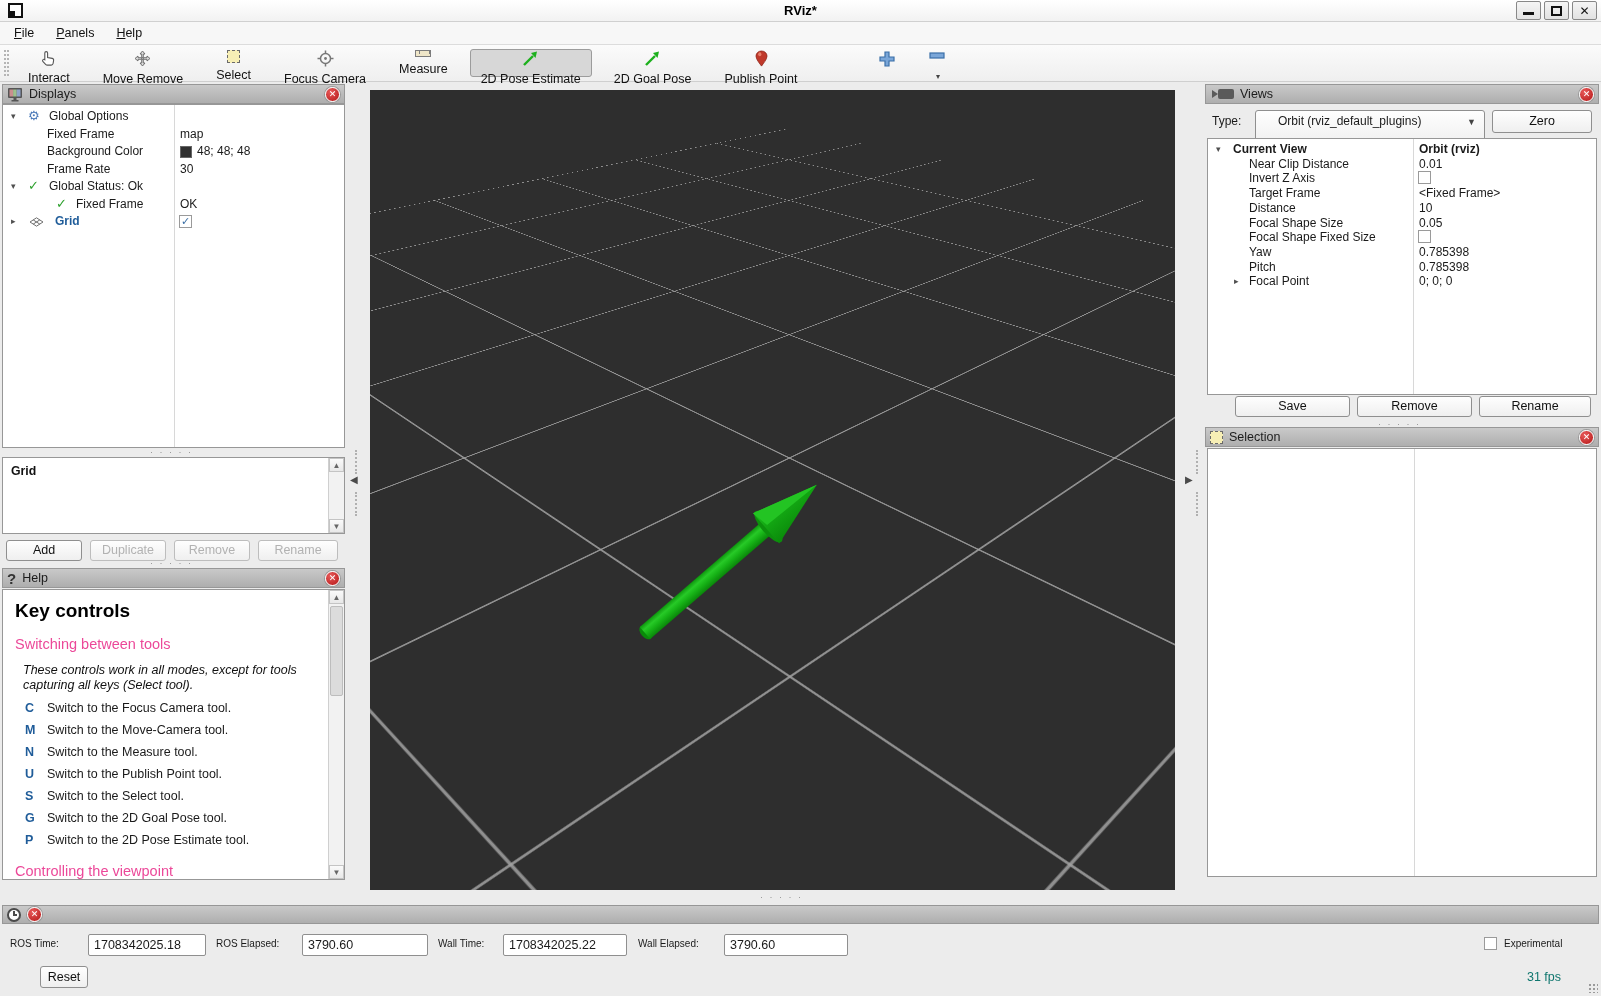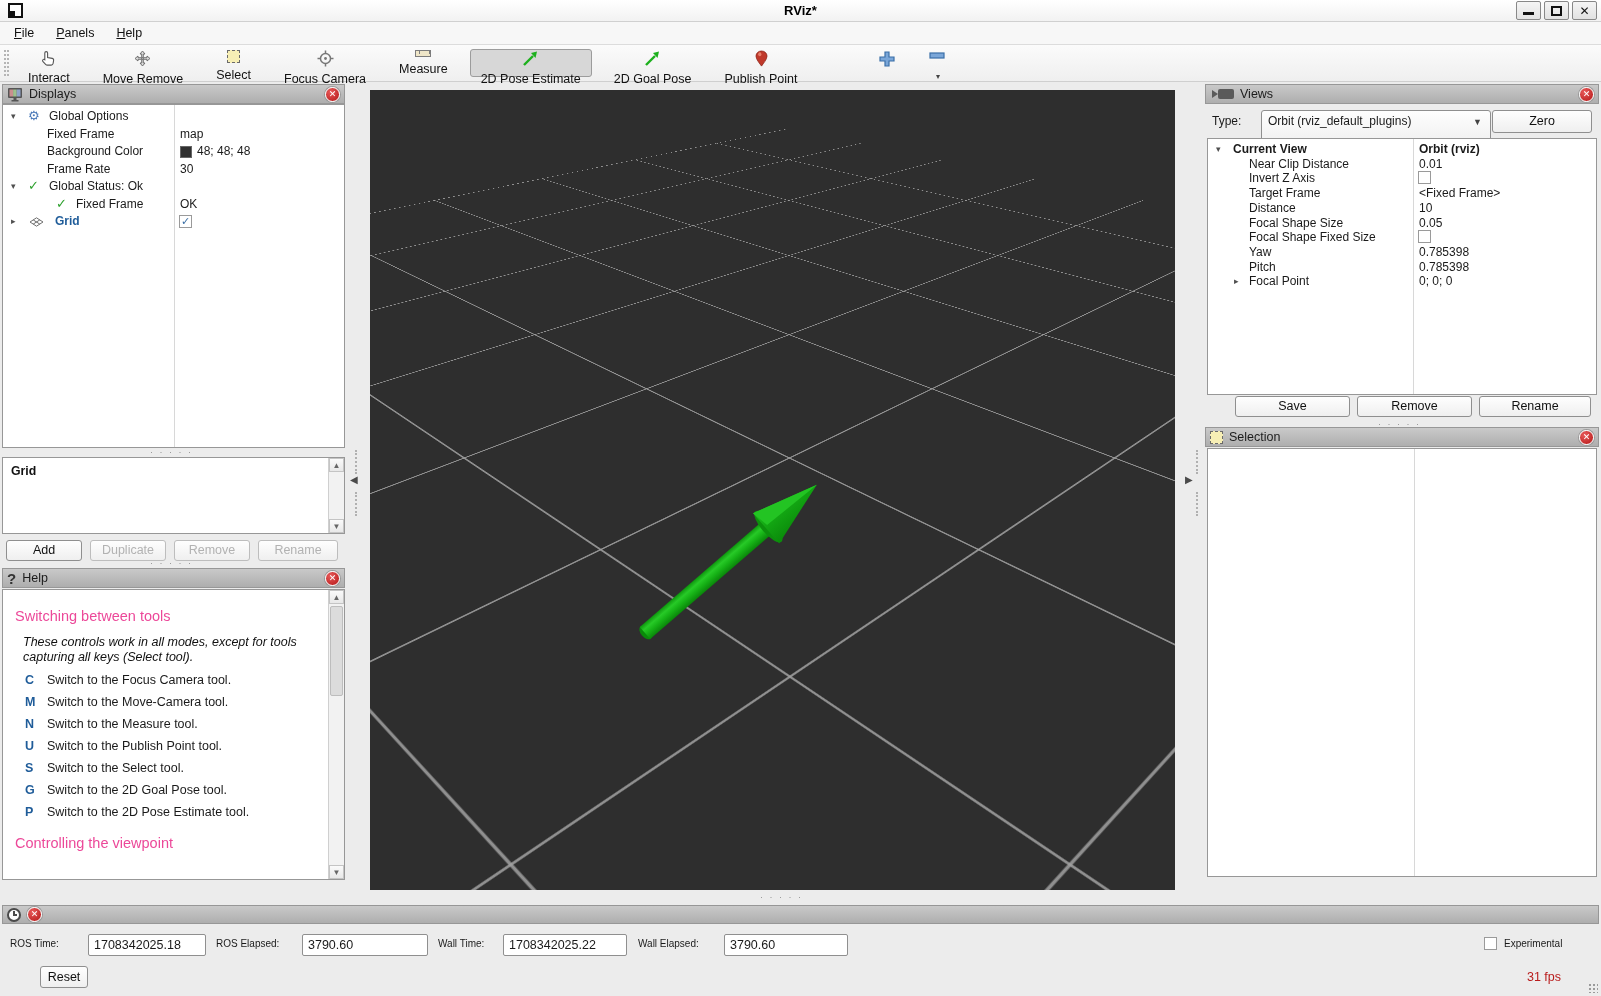--- a/index.html
+++ b/index.html
@@ -81,38 +81,38 @@
       repeating-linear-gradient(90deg, rgba(160,160,160,0.85) 0px, rgba(160,160,160,0.85) 2px, transparent 2px, transparent 230px);
     transform: perspective(1020px) rotateX(61deg) rotateZ(45deg); }
   .collapse-handle { position:absolute; color:#4a4a4a; font-size:10px; }
   .handle-dots { position:absolute; width:0; border-left:2px dotted #b0b0b0; }
 
   
   .views-header { left:1205px; top:84px; width:394px; }
   .views-icon { width:16px; height:10px; background:#5a5a5a; border-radius:2px; position:relative; }
   .views-icon::before { content:""; position:absolute; left:-6px; top:1px; border-top:4px solid transparent; border-bottom:4px solid transparent; border-left:6px solid #5a5a5a; }
   .type-row { position:absolute; left:1205px; top:110px; width:394px; height:24px; }
-  .dropdown { position:absolute; left:56px; top:0; width:230px; height:32px; background:linear-gradient(#fefefe,#f1f1f1); border:1px solid #8f8f8f; border-radius:3px; line-height:21px; padding:0 6px; }
+  .dropdown { position:absolute; left:50px; top:0; width:230px; height:32px; background:linear-gradient(#fefefe,#f1f1f1); border:1px solid #8f8f8f; border-radius:3px; line-height:21px; padding:0 22px; }
   .dropdown .dd-arrow { position:absolute; right:8px; top:1px; font-size:9px; color:#444; }
   .views-tree { left:1207px; top:138px; width:390px; height:257px; }
   .views-tree .trow { height:14.7px; }
   .sel-box { left:1207px; top:448px; width:390px; height:429px; }
   .selection-header { left:1205px; top:427px; width:394px; }
 
   
   .time-header { left:2px; top:905px; width:1597px; height:19px; }
   .clock { width:14px; height:14px; border-radius:8px; background:#fdfdfd; border:2px solid #4a4a4a; position:relative; }
   .clock::before { content:""; position:absolute; left:4px; top:1px; width:2px; height:5px; background:#4a4a4a; }
   .clock::after { content:""; position:absolute; left:4px; top:4px; width:4px; height:2px; background:#4a4a4a; }
   .time-row { position:absolute; left:0; top:933px; width:1601px; height:24px; }
   .time-row label { position:absolute; top:5px; font-size:10px; }
   .tfield { position:absolute; top:1px; height:22px; background:#fff; border:1px solid #8f8f8f; border-radius:2px; font-size:12.5px; padding:3px 5px; white-space:nowrap; }
   .exp-box { position:absolute; left:1484px; top:4px; }
   .reset-btn { left:8px; top:966px; width:48px; height:22px; line-height:20px;margin-left:32px; }
-  .fps { position:absolute; right:40px; top:970px; font-size:12.5px; color:#b91c1c; }
+  .fps { position:absolute; right:40px; top:970px; font-size:12.5px; color:#0f766e; }
   .resize-grip { position:absolute; right:3px; bottom:3px; width:10px; height:10px;
     background-image:radial-gradient(circle, #9a9a9a 1px, transparent 1.2px); background-size:4px 4px; }
 
   svg { display:block; }
 </style>
 </head>
 <body>
 
 <div class="titlebar">
   <div class="app-icon"></div>
@@ -322,20 +322,21 @@
 <div class="splitter-dots" style="left:150px; top:558px">· · · · ·</div>
 
 <div class="panel-header help-header">
   <span class="help-q">?</span>
   <span class="htitle">Help</span>
   <div class="close-btn">✕</div>
 </div>
 
 <div class="white-box help-box">
   <div class="help-content">
+    <div class="help-h1">Key controls</div>
     <div class="help-h2" style="margin-top:14px">Switching between tools</div>
     <div class="help-note" style="margin-top:11px">These controls work in all modes, except for tools capturing all keys (Select tool).</div>
     <div class="key-row"><span class="k">C</span><span>Switch to the Focus Camera tool.</span></div>
     <div class="key-row"><span class="k">M</span><span>Switch to the Move-Camera tool.</span></div>
     <div class="key-row"><span class="k">N</span><span>Switch to the Measure tool.</span></div>
     <div class="key-row"><span class="k">U</span><span>Switch to the Publish Point tool.</span></div>
     <div class="key-row"><span class="k">S</span><span>Switch to the Select tool.</span></div>
     <div class="key-row"><span class="k">G</span><span>Switch to the 2D Goal Pose tool.</span></div>
     <div class="key-row"><span class="k">P</span><span>Switch to the 2D Pose Estimate tool.</span></div>
     <div class="help-h2" style="margin-top:16px">Controlling the viewpoint</div>

